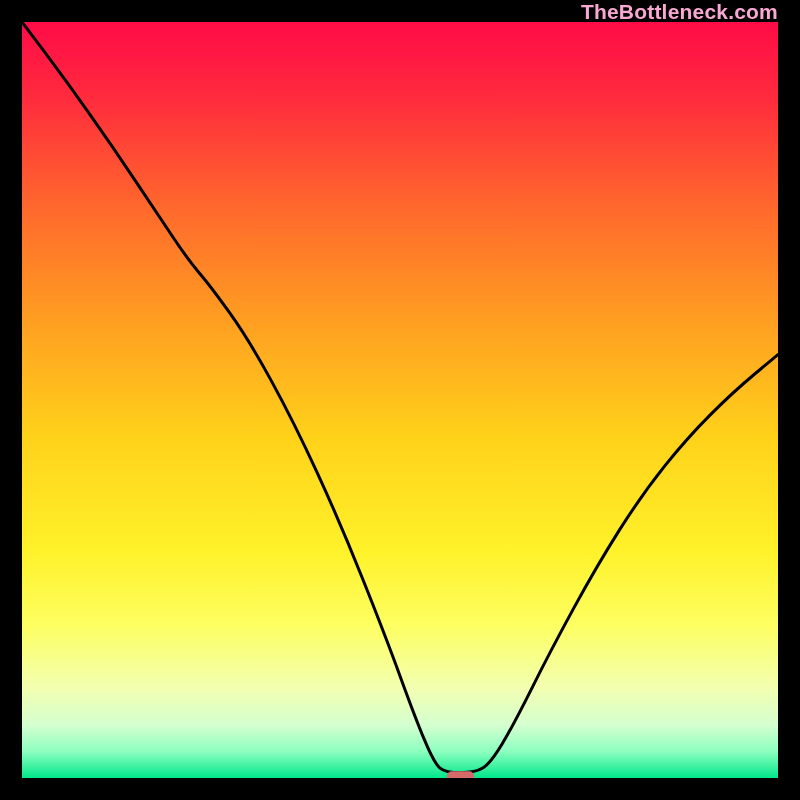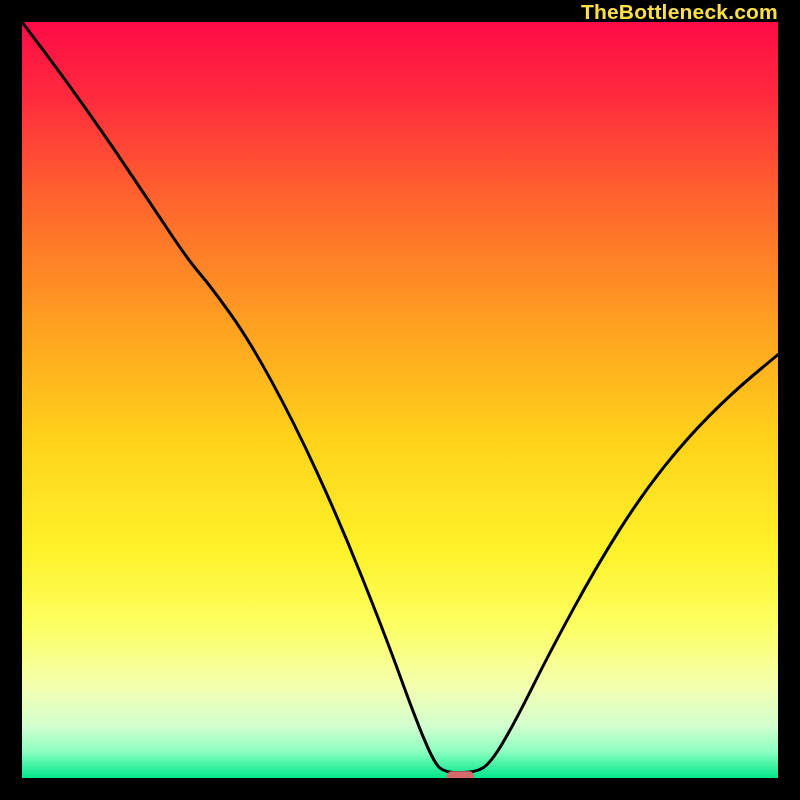--- a/index.html
+++ b/index.html
@@ -25,21 +25,21 @@
     width: 756px;
     height: 756px;
   }
   .watermark {
     position: absolute;
     top: 0px;
     right: 22px;
     font-family: Arial, Helvetica, sans-serif;
     font-size: 21px;
     font-weight: 600;
-    color: #fde047;
+    color: #f9a8d4;
     letter-spacing: 0.2px;
   }
 </style>
 </head>
 <body>
 
 <div class="frame">
   <svg class="plot" viewBox="0 0 756 756" preserveAspectRatio="none">
     <defs>
       <linearGradient id="bg-grad" x1="0" y1="0" x2="0" y2="1">

